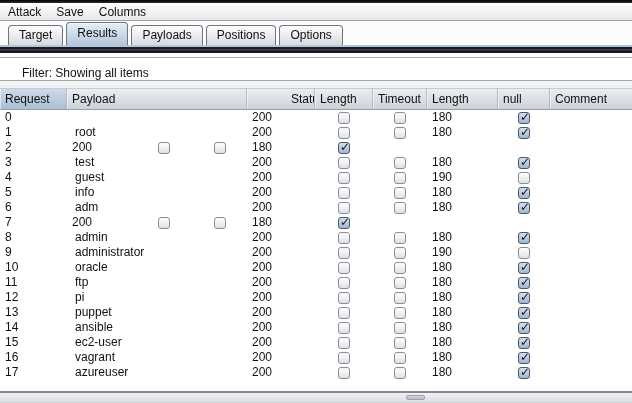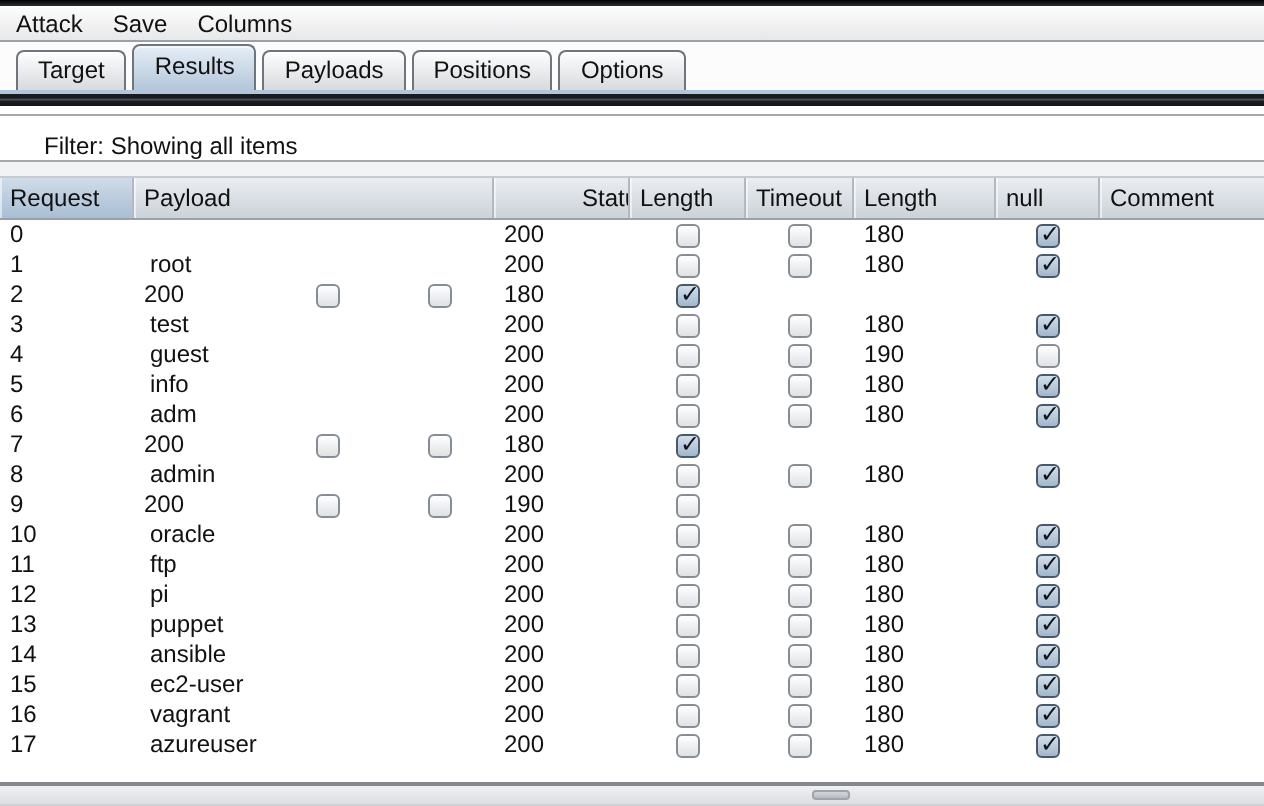--- a/index.html
+++ b/index.html
@@ -314,20 +314,21 @@
           <div class="checkbox"></div>
         </div>
         <div class="td col-5">180</div>
         <div class="td col-6 center">
           <div class="checkbox checked"></div>
         </div>
         <div class="td col-7"></div>
       </div>
       <div class="tr">
         <div class="td col-0">9</div>
+        <div class="td col-1 payload">administrator</div>
         <div class="td col-2">200</div>
         <div class="td col-3 center">
           <div class="checkbox"></div>
         </div>
         <div class="td col-4 center">
           <div class="checkbox"></div>
         </div>
         <div class="td col-5">190</div>
         <div class="td col-6 center">
           <div class="checkbox"></div>

